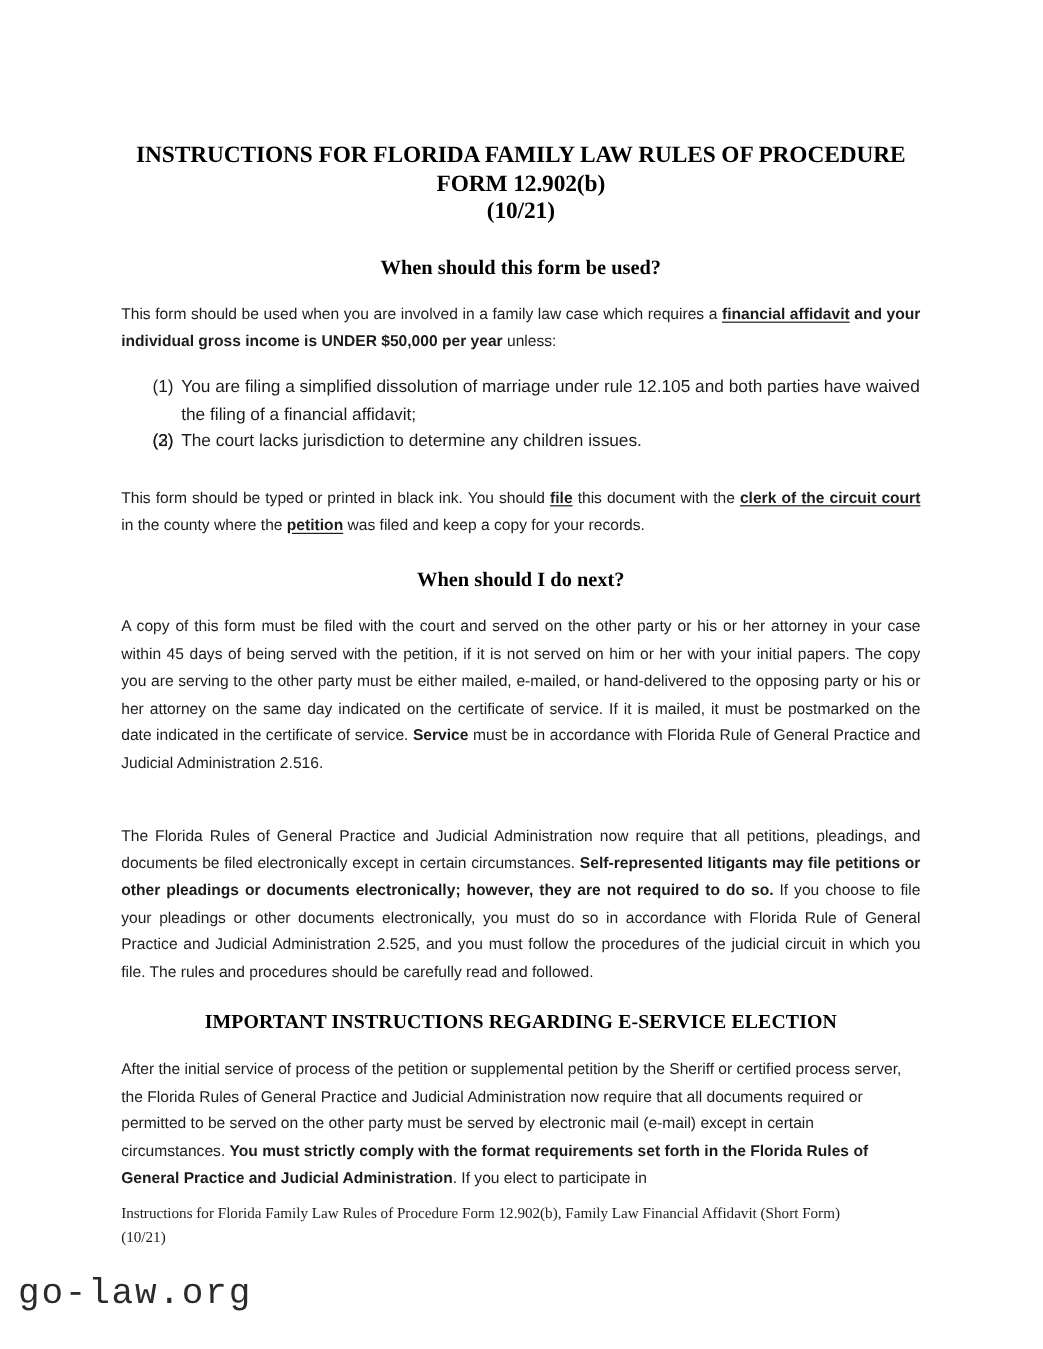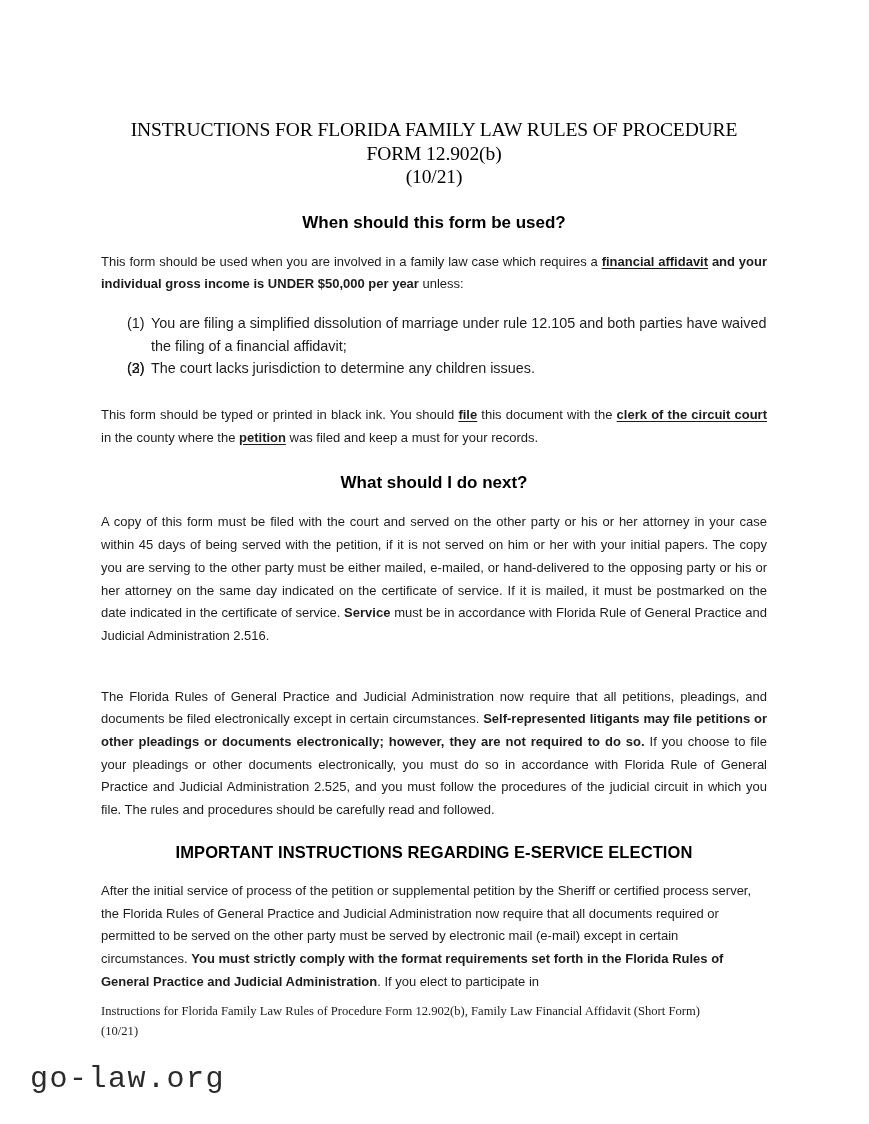--- a/index.html
+++ b/index.html
@@ -30,33 +30,33 @@
   .content {
     position: absolute;
     left: 101px;
     top: 118px;
     width: 666px;
   }
 
   
   .doc-title {
     font-family: "Liberation Serif", serif;
-    font-weight: normal;
+    font-weight: bold;
     font-size: 19.5px;
     line-height: 23.5px;
     text-align: center;
     letter-spacing: -0.1px;
     color: #000000;
     margin: 0;
   }
   .doc-title .tline { display: block; }
 
   
   .section-heading {
-    font-family: Liberation Sans, sans-serif;
+    font-family: Liberation Serif, serif;
     font-weight: bold;
     font-size: 17px;
     text-align: center;
     color: #000000;
     margin: 0;
     line-height: 20px;
   }
   .section-heading.caps {
     font-size: 16.5px;
     letter-spacing: 0.1px;
@@ -115,21 +115,21 @@
     font-family: Liberation Serif, serif;
     font-size: 12.6px;
     line-height: 20px;
     color: #1c1c1c;
     text-align: left;
   }
 
   
   .watermark {
     position: absolute;
-    left: 30px;
+    left: 15px;
     top: 1062px;
     font-family: "Liberation Mono", "DejaVu Sans Mono", monospace;
     font-size: 30px;
     letter-spacing: 1.5px;
     color: #2b2b2b;
     white-space: nowrap;
   }
 
   
   .sp-24 { height: 24px; }
@@ -169,25 +169,25 @@
         <span class="marker">(2)</span>
       </li>
       <li>
         <span class="marker">(3)</span>
         <span>The court lacks jurisdiction to determine any children issues.</span>
       </li>
     </ol>
 
     <div class="sp-24"></div>
 
-    <p class="body-text"><span>This form should be typed or printed in black ink.  You should </span><b class="u">file</b><span> this document with the </span><b class="u">clerk of the circuit court</b><span> in the county where the </span><b class="u">petition</b><span> was filed and keep a must for your records.</span></p>
+    <p class="body-text"><span>This form should be typed or printed in black ink.  You should </span><b class="u">file</b><span> this document with the </span><b class="u">clerk of the circuit court</b><span> in the county where the </span><b class="u">petition</b><span> was filed and keep a copy for your records.</span></p>
 
     <div class="sp-24"></div>
 
-    <h2 class="section-heading">What should I do next?</h2>
+    <h2 class="section-heading">When should I do next?</h2>
 
     <div class="sp-18"></div>
 
     <p class="body-text"><span>A copy of this form must be filed with the court and served on the other party or his or her attorney in your case within 45 days of being served with the petition, if it is not served on him or her with your initial papers. The copy you are serving to the other party must be either mailed, e-mailed, or hand-delivered to the opposing party or his or her attorney on the same day indicated on the certificate of service. If it is mailed, it must be postmarked on the date indicated in the certificate of service. </span><b>Service</b><span> must be in accordance with Florida Rule of General Practice and Judicial Administration 2.516.</span></p>
 
     <div class="sp-20"></div>
 
 
     <div class="sp-18"></div>
 

